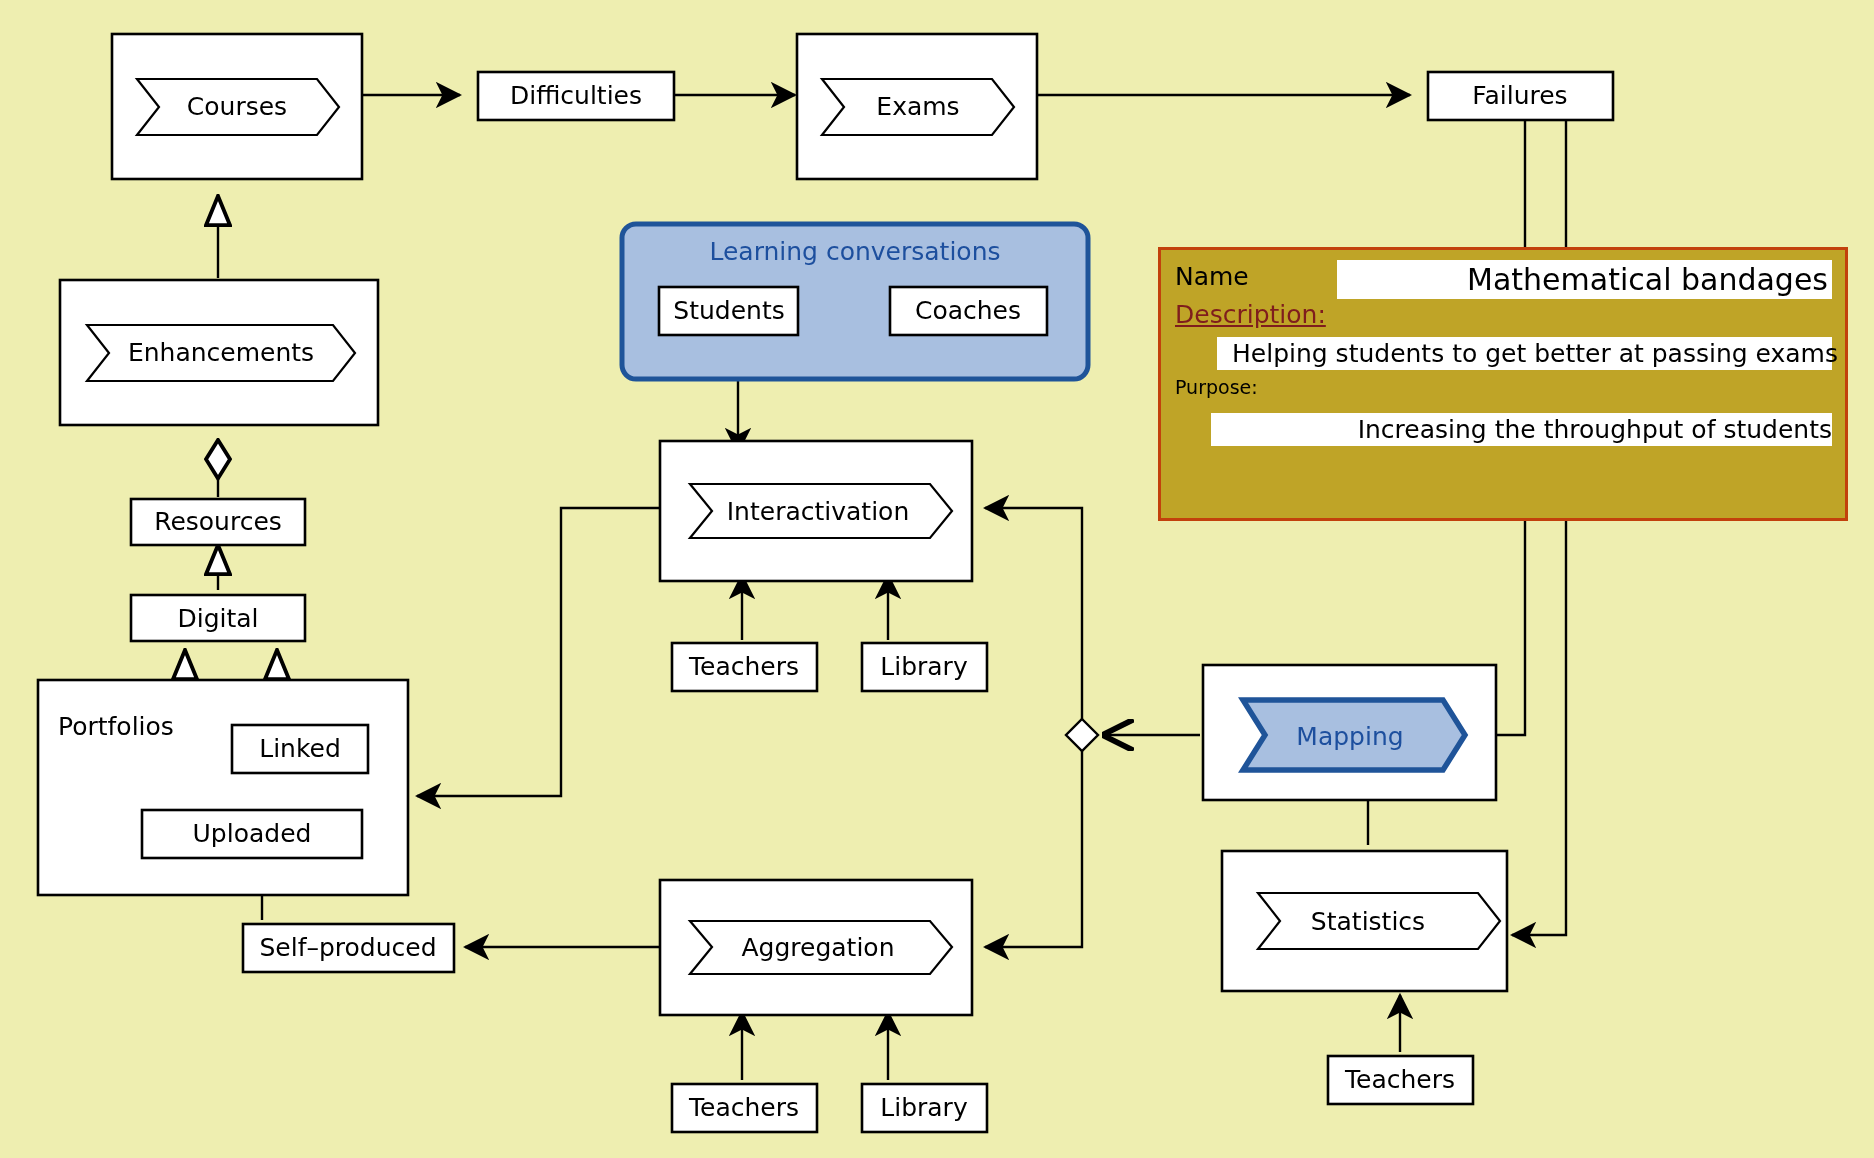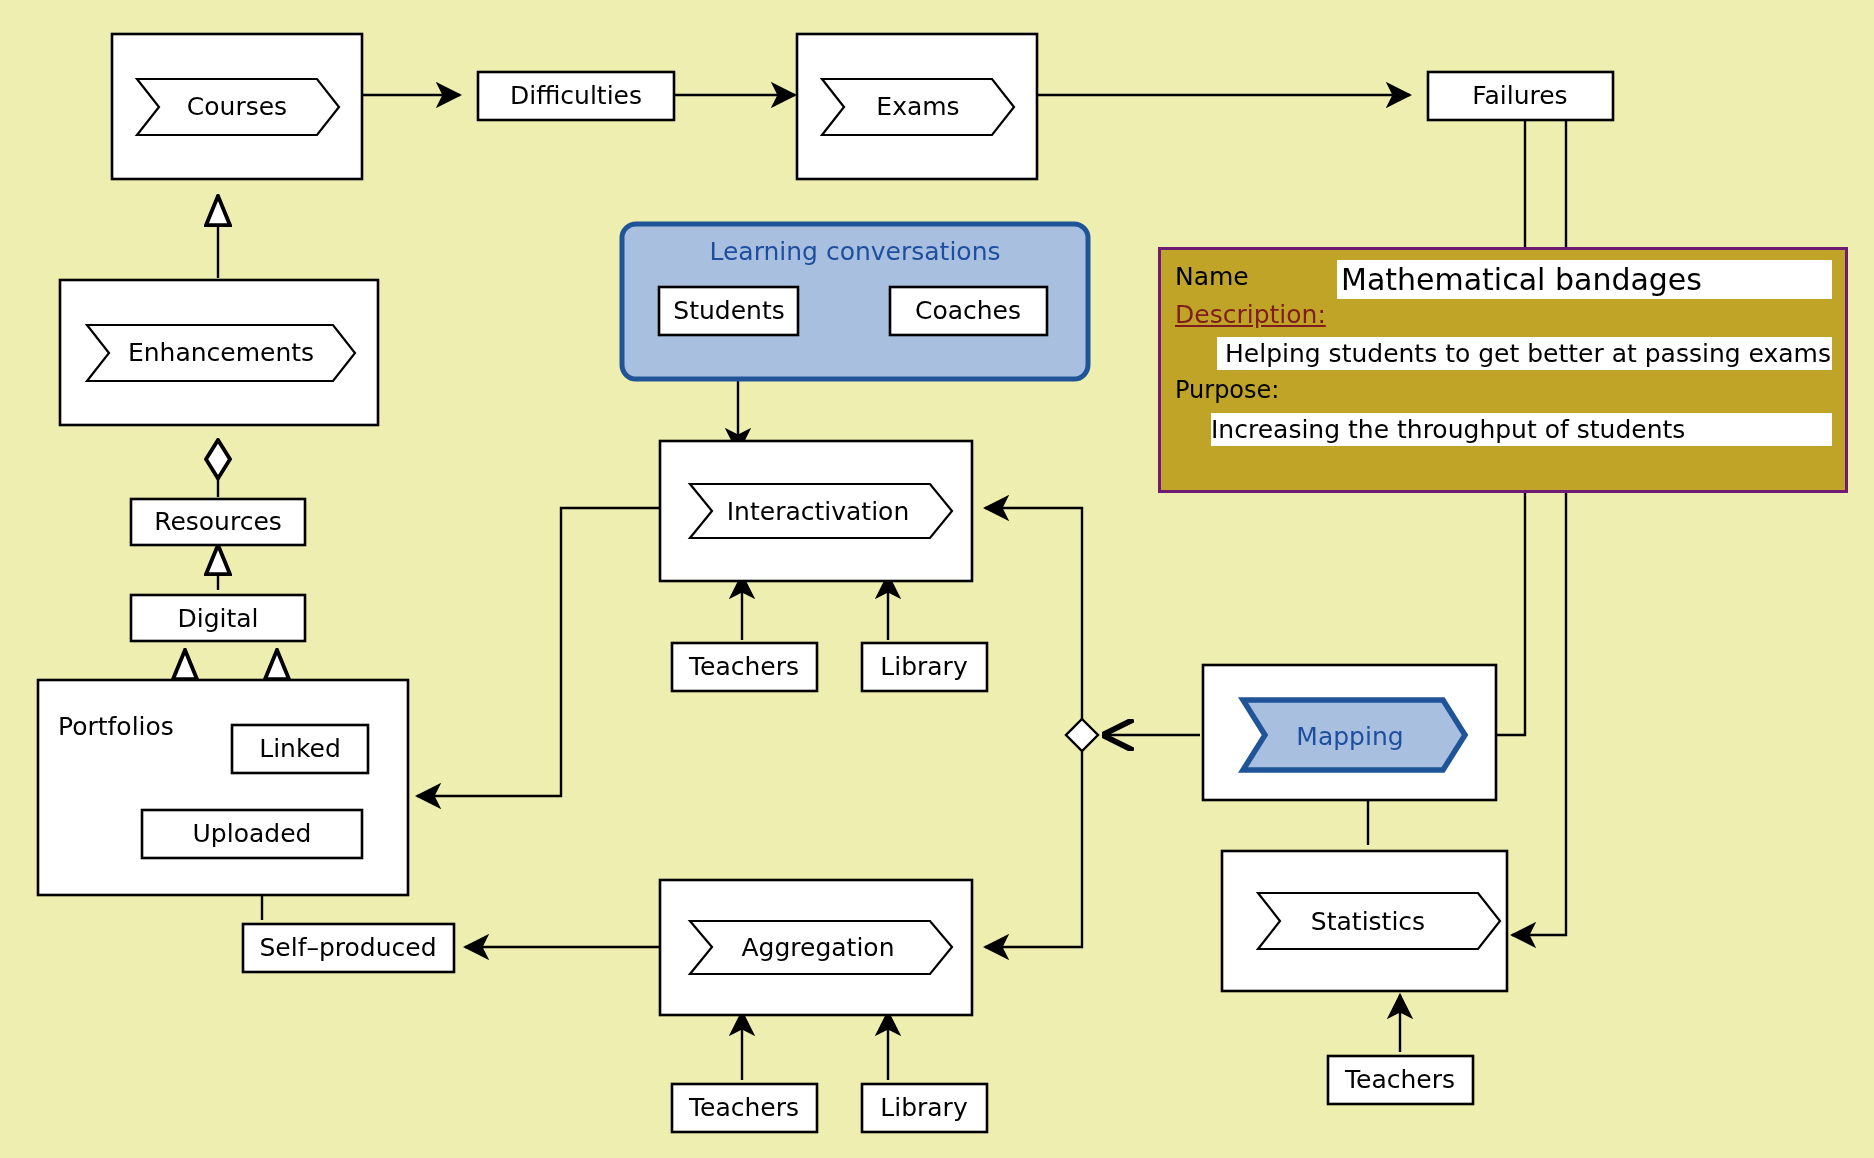--- a/index.html
+++ b/index.html
@@ -211,29 +211,29 @@
       <text x="1368" y="930" font-size="25" text-anchor="middle" fill="#000">Statistics</text>
     </g>
 
     <g>
       <rect x="1328" y="1056" width="145" height="48" fill="#ffffff" stroke="#000" stroke-width="2.6"></rect>
       <text x="1400" y="1088" font-size="25" text-anchor="middle" fill="#000">Teachers</text>
     </g>
 
   </svg>
 
-  <div style="position:absolute;left:1158px;top:247px;width:690px;height:246px;
-              background:#bfa427;border:3px solid #701a75;box-sizing:border-box;">
+  <div style="position:absolute;left:1158px;top:247px;width:690px;height:274px;
+              background:#bfa427;border:3px solid #c2410c;box-sizing:border-box;text-align:right;">
 
     <div style="position:absolute;left:14px;top:12px;font-size:25px;color:#000;">Name</div>
     <div style="position:absolute;left:176px;top:10px;right:13px;background:#ffffff;
                 font-size:30px;color:#000;padding:2px 4px;white-space:nowrap;">Mathematical bandages</div>
 
     <div style="position:absolute;left:14px;top:50px;font-size:25px;color:#7f1d1d;text-decoration:underline;">Description:</div>
     <div style="position:absolute;left:56px;top:87px;right:13px;background:#ffffff;
-                font-size:25px;color:#000;padding:2px 8px;white-space:nowrap;">Helping students to get better at passing exams</div>
-
-    <div style="position:absolute;left:14px;top:126px;font-size:24px;color:#000;">Purpose:</div>
+                font-size:25px;color:#000;padding:2px 15px;white-space:nowrap;">Helping students to get better at passing exams</div>
+
+    <div style="position:absolute;left:14px;top:126px;font-size:19px;color:#000;">Purpose:</div>
     <div style="position:absolute;left:50px;top:163px;right:13px;background:#ffffff;
                 font-size:25px;color:#000;padding:2px 0;white-space:nowrap;">Increasing the throughput of students</div>
   </div>
 
 </div>
 
 </body></html>

